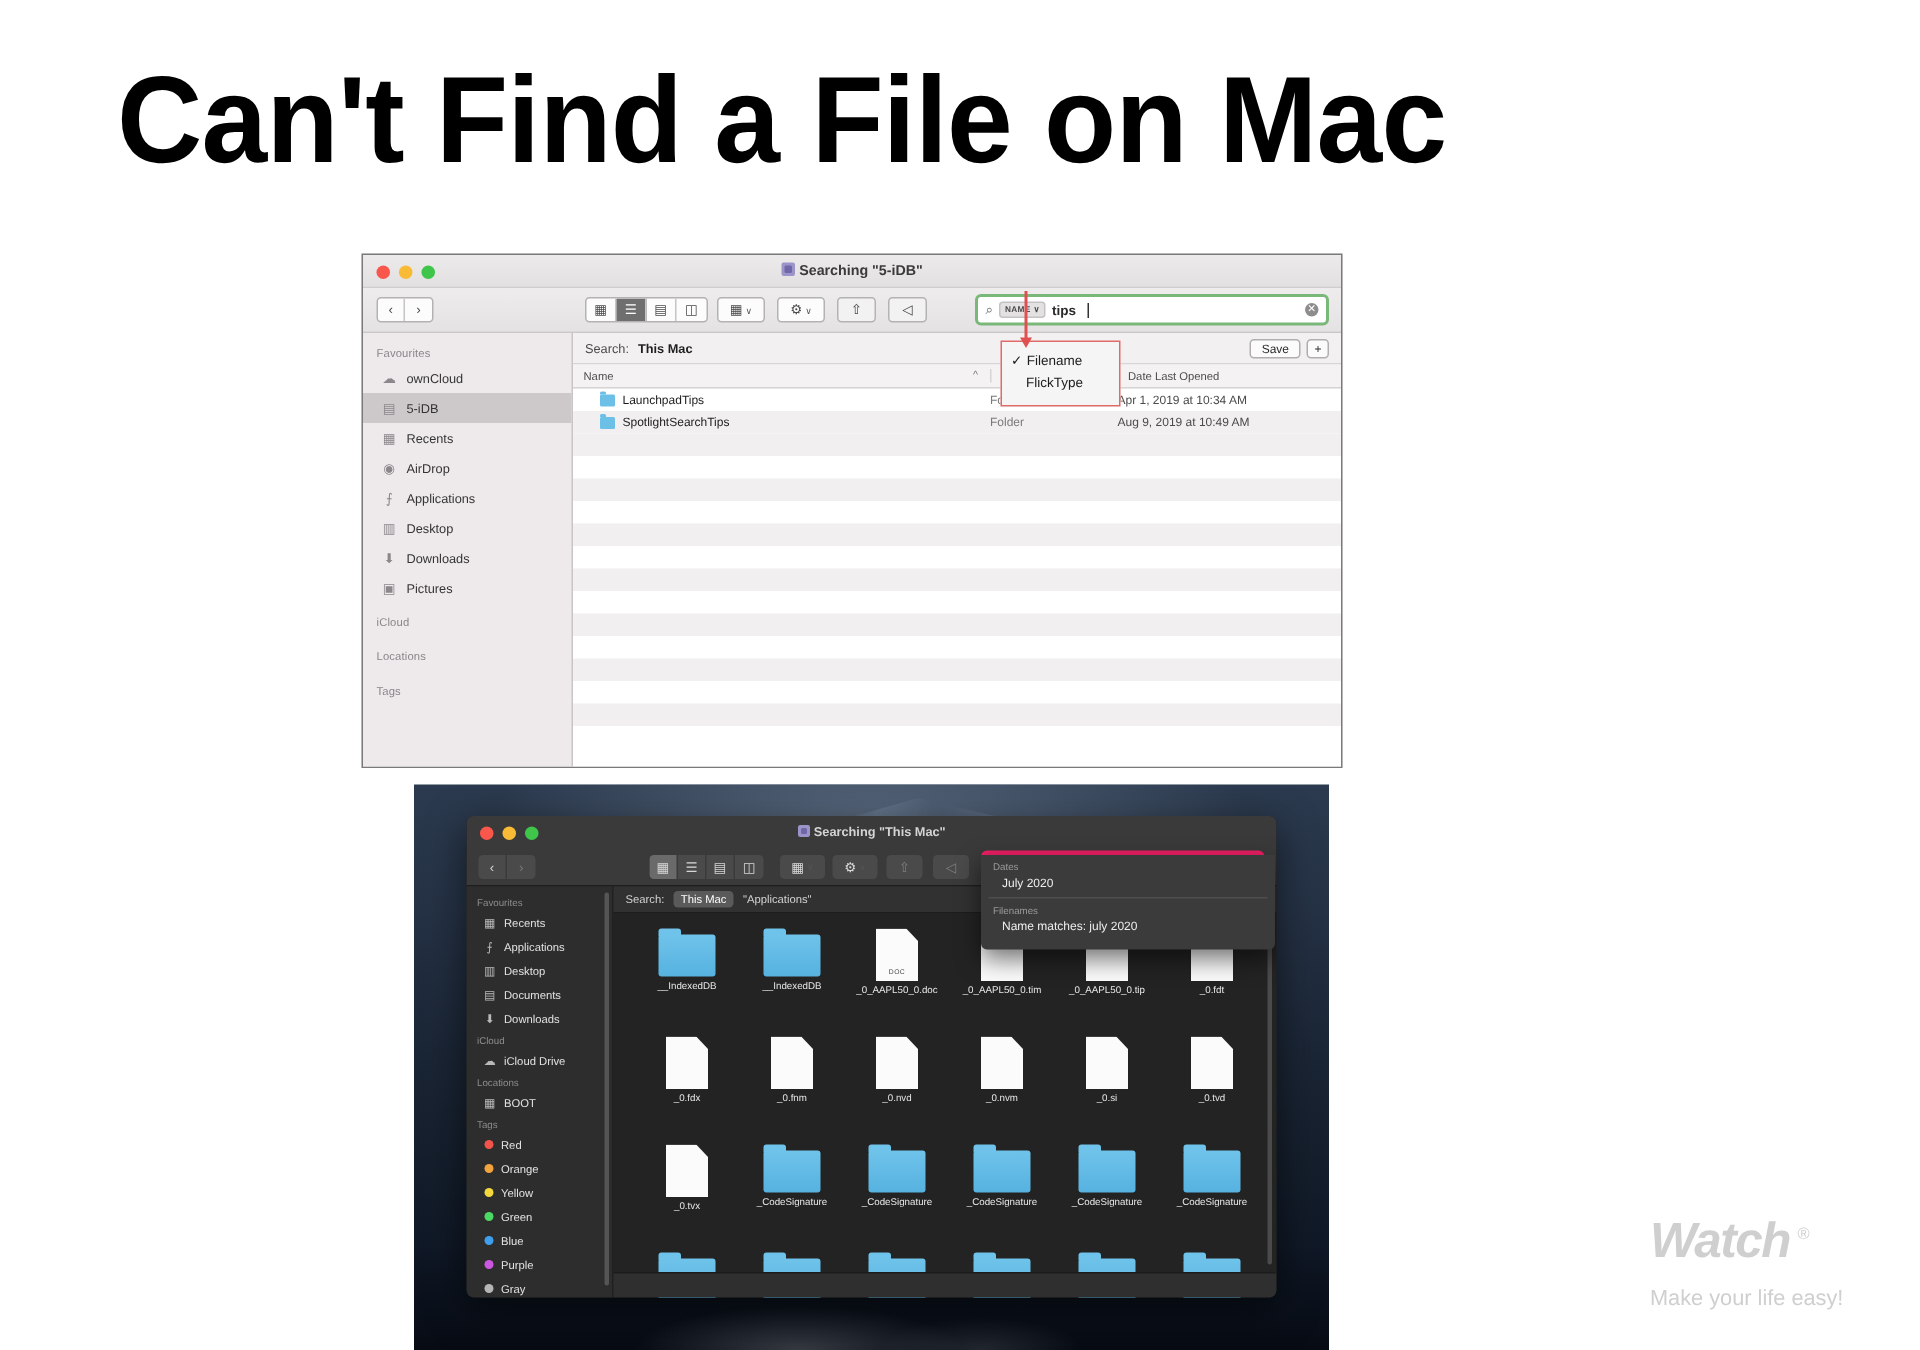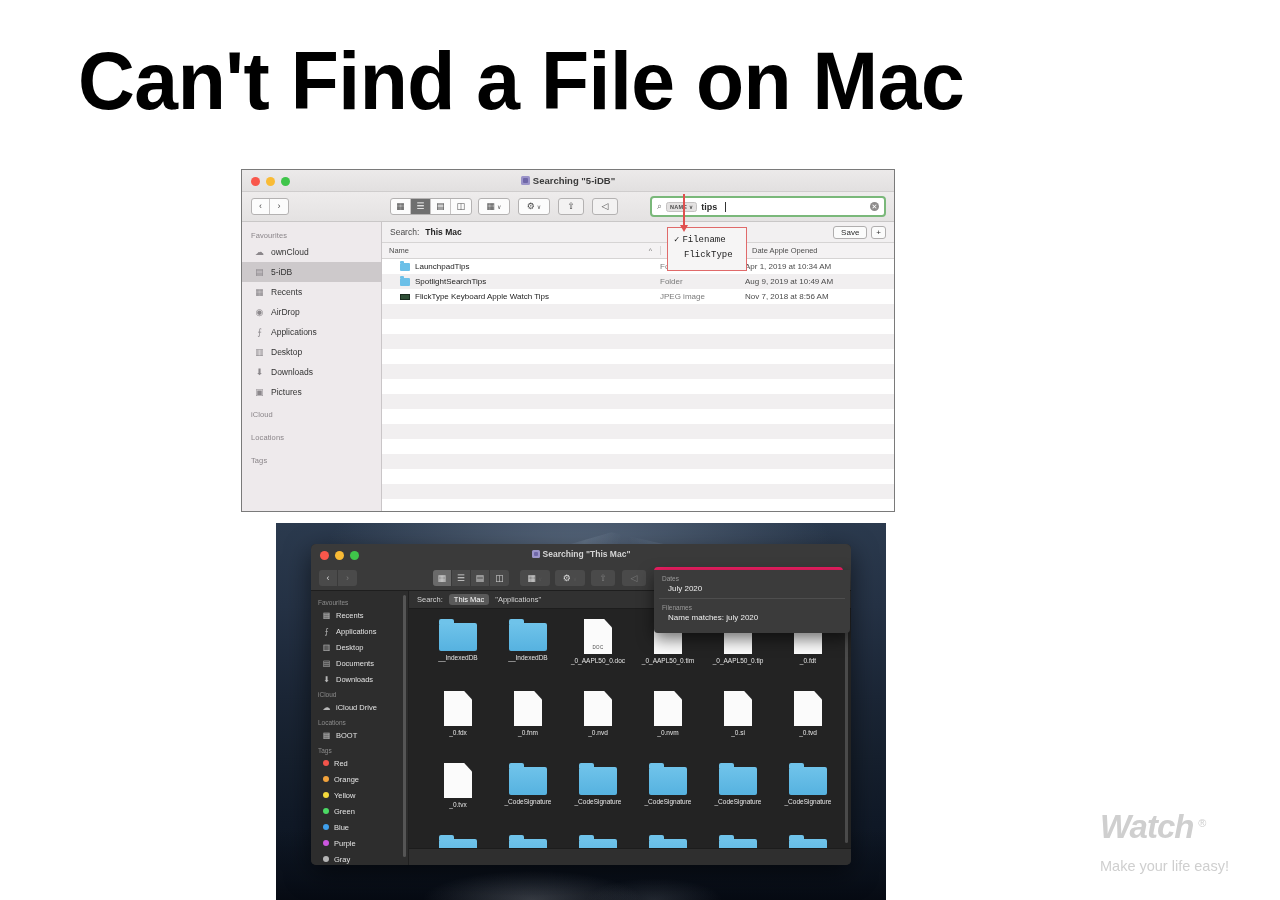--- a/index.html
+++ b/index.html
@@ -176,21 +176,21 @@
     width: 10px; height: 6px; background: #2f4f36; border: 1px solid #1a2b1e;
     flex: 0 0 auto;
   }
 
   
   .fn-popup {
     position: absolute; left: 425px; top: 57px; width: 80px; height: 44px;
     background: #f6f5f5; border: 1px solid #e06a6a; z-index: 20;
     font-size: 9px; color: #202020; padding: 5px 0 0 0;
   }
-  .fn-popup .itm { height: 15px; line-height: 15px; padding-left: 6px; font-family: Liberation Mono, monospace; }
+  .fn-popup .itm { height: 15px; line-height: 15px; padding-left: 6px; }
   .fn-popup .itm .ck { margin-right: 3px; }
   .fn-popup .itm.pad { padding-left: 16px; }
   .arrow {
     position: absolute; left: 441px; top: 24px; width: 2px; height: 32px;
     background: #e05050; z-index: 21;
   }
   .arrow:after {
     content: ""; position: absolute; left: -3px; bottom: -6px;
     border-left: 4px solid transparent; border-right: 4px solid transparent;
     border-top: 7px solid #e05050;
@@ -481,46 +481,38 @@
           <span class="scope">This Mac</span>
           <span class="savebtn">
             <span>Save</span>
             <span class="plus">+</span>
           </span>
         </div>
 
         <div class="colhdr">
           <div class="c1">Name</div>
           <div class="c2">Kind</div>
-          <div class="c3">Date Apple Opened</div>
+          <div class="c3">Date Last Opened</div>
         </div>
 
         <div class="row">
           <div class="c1">
             <span class="ficon-folder"></span>
             <span>LaunchpadTips</span>
           </div>
           <div class="c2">Folder</div>
           <div class="c3">Apr 1, 2019 at 10:34 AM</div>
         </div>
         <div class="row alt">
           <div class="c1">
             <span class="ficon-folder"></span>
             <span>SpotlightSearchTips</span>
           </div>
           <div class="c2">Folder</div>
           <div class="c3">Aug 9, 2019 at 10:49 AM</div>
-        </div>
-        <div class="row">
-          <div class="c1">
-            <span class="ficon-jpeg"></span>
-            <span>FlickType Keyboard Apple Watch Tips</span>
-          </div>
-          <div class="c2">JPEG image</div>
-          <div class="c3">Nov 7, 2018 at 8:56 AM</div>
         </div>
 
         <div class="row alt"></div>
         <div class="row"></div>
         <div class="row alt"></div>
         <div class="row"></div>
         <div class="row alt"></div>
         <div class="row"></div>
         <div class="row alt"></div>
         <div class="row"></div>

